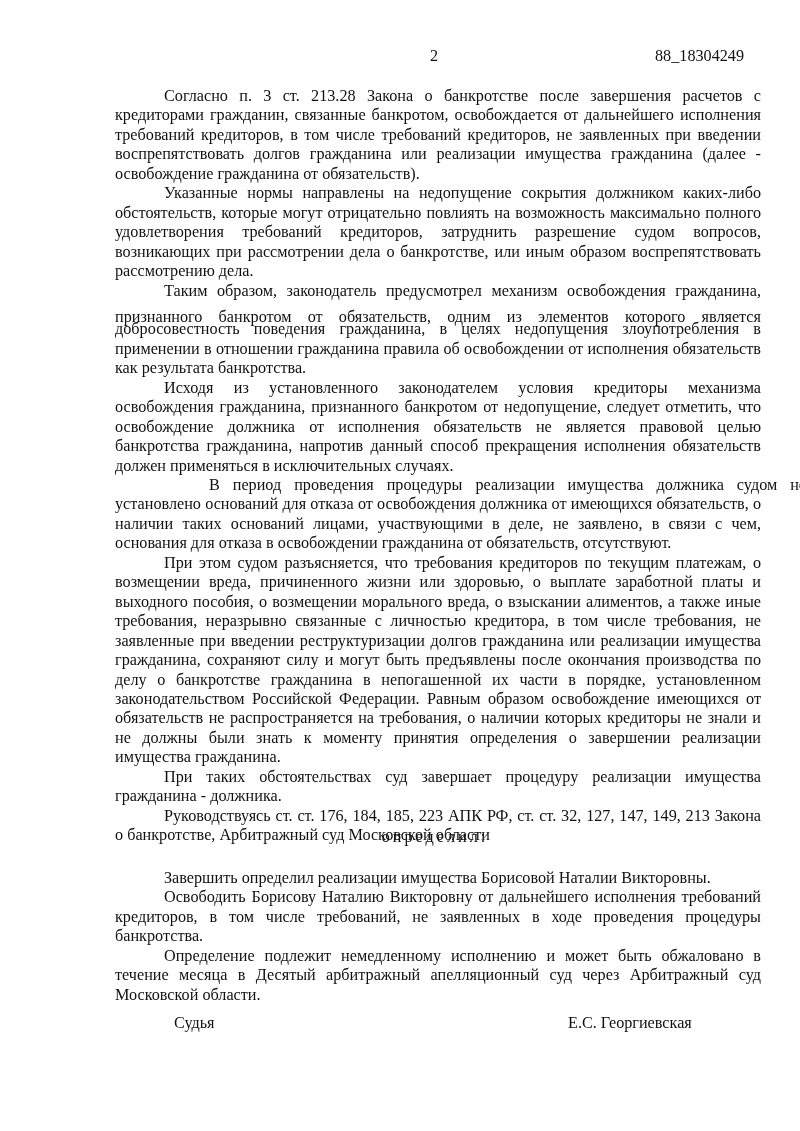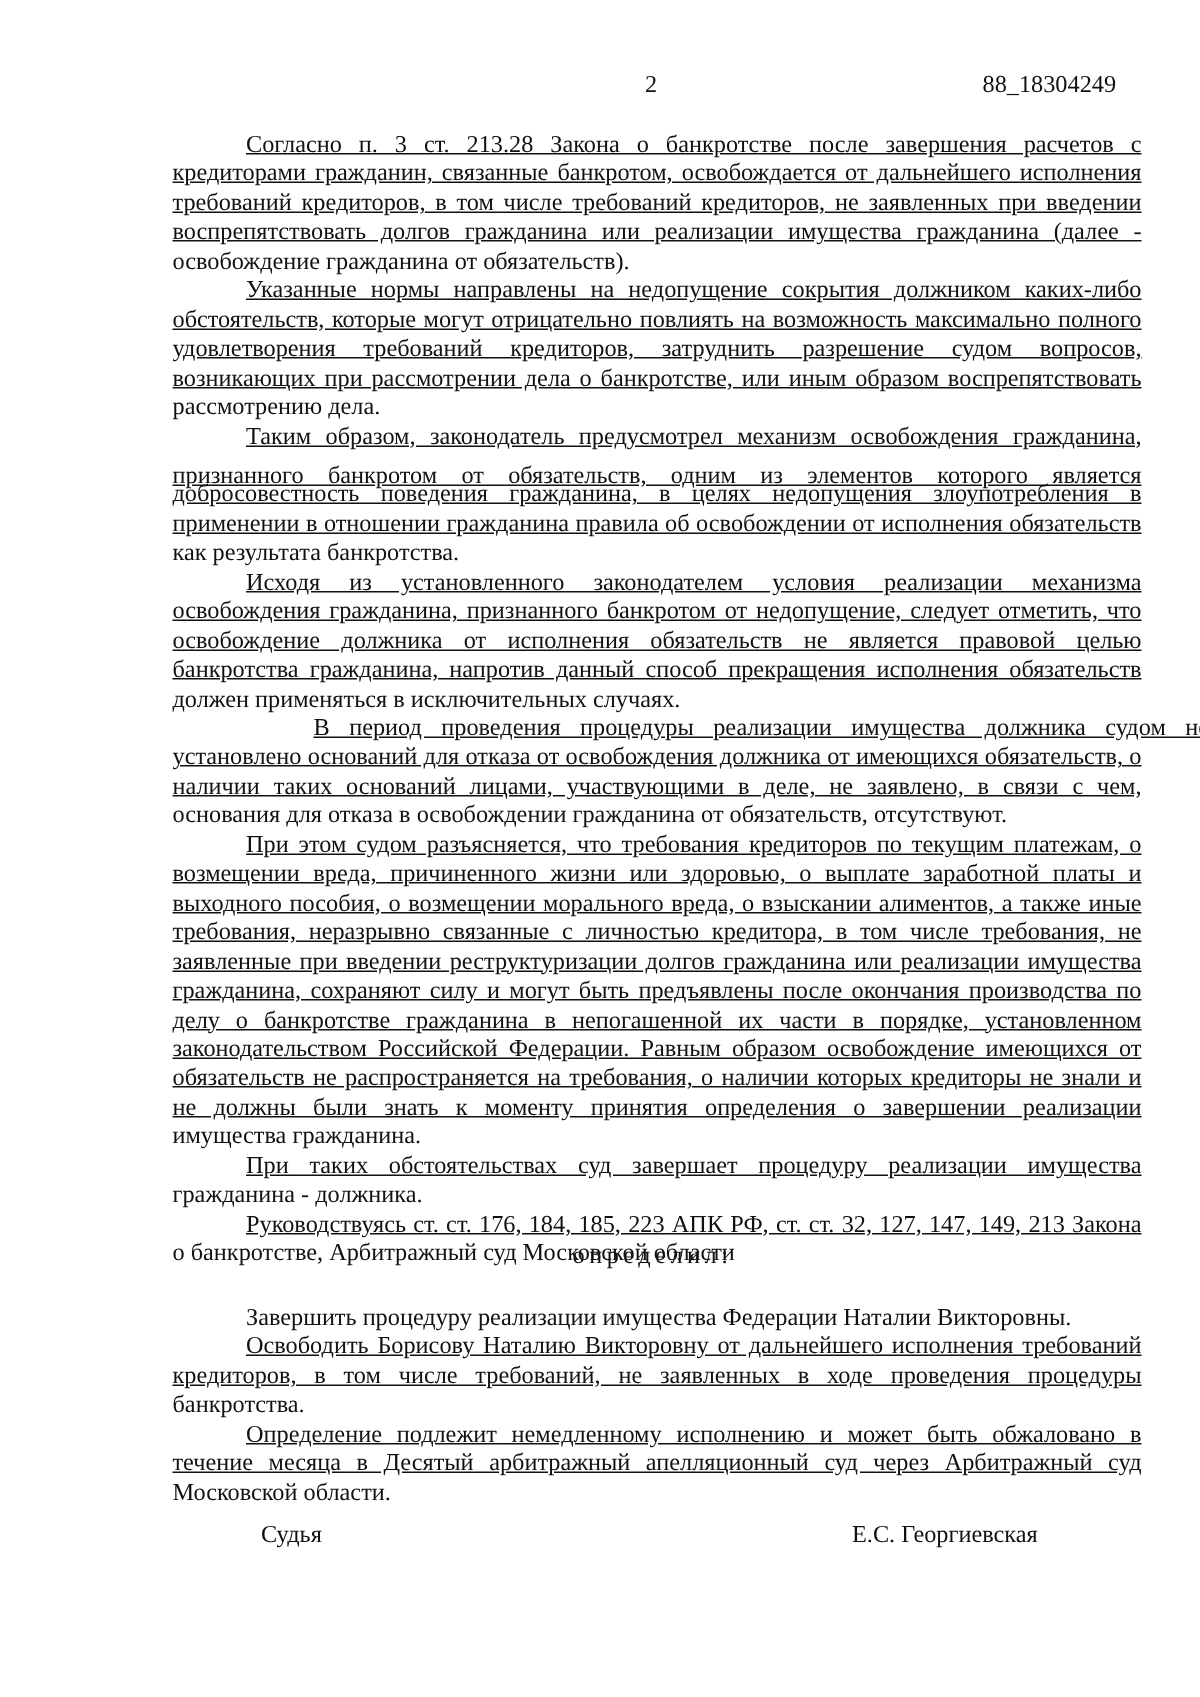--- a/index.html
+++ b/index.html
@@ -9,21 +9,21 @@
     background: #ffffff; color: #111111;
     font-family: "Liberation Serif", serif; font-size: 16.2px;
   }
   .hdr { position: absolute; top: 46px; line-height: 20px; }
   .page-num { left: 430px; }
   .doc-id { left: 655px; }
   .line {
     position: absolute; left: 115px; width: 646px;
     white-space: nowrap; line-height: 20px; height: 20px;
   }
-  .just { text-align: justify; text-align-last: justify; text-decoration: underline; }
+  .just { text-align: justify; text-align-last: justify; }
   .indent { left: 164px; width: 597px; }
   .center-title { left: 0; width: 870px; text-align: center; letter-spacing: 3px; }
   .sig-label { left: 174px; }
   .sig-name { left: 568px; }
 </style>
 </head>
 <body>
 
 <div class="page">
   <div class="hdr page-num">2</div>
@@ -45,21 +45,21 @@
         <div class="line" style="top: 261.05px;">рассмотрению дела.</div>
       </div>
       <div>
         <div class="line indent just" style="top: 280.5px;">Таким образом, законодатель предусмотрел механизм освобождения гражданина,</div>
         <div class="line just" style="top: 307px;">признанного банкротом от обязательств, одним из элементов которого является</div>
         <div class="line just" style="top: 319.4px;">добросовестность поведения гражданина, в целях недопущения злоупотребления в</div>
         <div class="line just" style="top: 338.85px;">применении в отношении гражданина правила об освобождении от исполнения обязательств</div>
         <div class="line" style="top: 358.3px;">как результата банкротства.</div>
       </div>
       <div>
-        <div class="line indent just" style="top: 377.75px;">Исходя из установленного законодателем условия реализации механизма</div>
+        <div class="line indent just" style="top: 377.75px;">Исходя из установленного законодателем условия кредиторы механизма</div>
         <div class="line just" style="top: 397.2px;">освобождения гражданина, признанного банкротом от недопущение, следует отметить, что</div>
         <div class="line just" style="top: 416.65px;">освобождение должника от исполнения обязательств не является правовой целью</div>
         <div class="line just" style="top: 436.1px;">банкротства гражданина, напротив данный способ прекращения исполнения обязательств</div>
         <div class="line" style="top: 455.55px;">должен применяться в исключительных случаях.</div>
       </div>
       <div>
         <div class="line indent just" style="top: 475px; margin-left: 45px;">В период проведения процедуры реализации имущества должника судом не</div>
         <div class="line just" style="top: 494.45px;">установлено оснований для отказа от освобождения должника от имеющихся обязательств, о</div>
         <div class="line just" style="top: 513.9px;">наличии таких оснований лицами, участвующими в деле, не заявлено, в связи с чем,</div>
         <div class="line" style="top: 533.35px;">основания для отказа в освобождении гражданина от обязательств, отсутствуют.</div>
@@ -84,21 +84,21 @@
       <div>
         <div class="line indent just" style="top: 805.65px;">Руководствуясь ст. ст. 176, 184, 185, 223 АПК РФ, ст. ст. 32, 127, 147, 149, 213 Закона</div>
         <div class="line" style="top: 825.1px;">о банкротстве, Арбитражный суд Московской области</div>
       </div>
     </div>
 
   <div class="line center-title" id="ruling-title" style="top: 827px;">определил:</div>
 
   <div id="ruling-text">
       <div>
-        <div class="line indent" style="top: 868px;">Завершить процедуру реализации имущества Федерации Наталии Викторовны.</div>
+        <div class="line indent" style="top: 868px;">Завершить определил реализации имущества Борисовой Наталии Викторовны.</div>
       </div>
       <div>
         <div class="line indent just" style="top: 887.45px;">Освободить Борисову Наталию Викторовну от дальнейшего исполнения требований</div>
         <div class="line just" style="top: 906.9px;">кредиторов, в том числе требований, не заявленных в ходе проведения процедуры</div>
         <div class="line" style="top: 926.35px;">банкротства.</div>
       </div>
       <div>
         <div class="line indent just" style="top: 945.8px;">Определение подлежит немедленному исполнению и может быть обжаловано в</div>
         <div class="line just" style="top: 965.25px;">течение месяца в Десятый арбитражный апелляционный суд через Арбитражный суд</div>
         <div class="line" style="top: 984.7px;">Московской области.</div>

